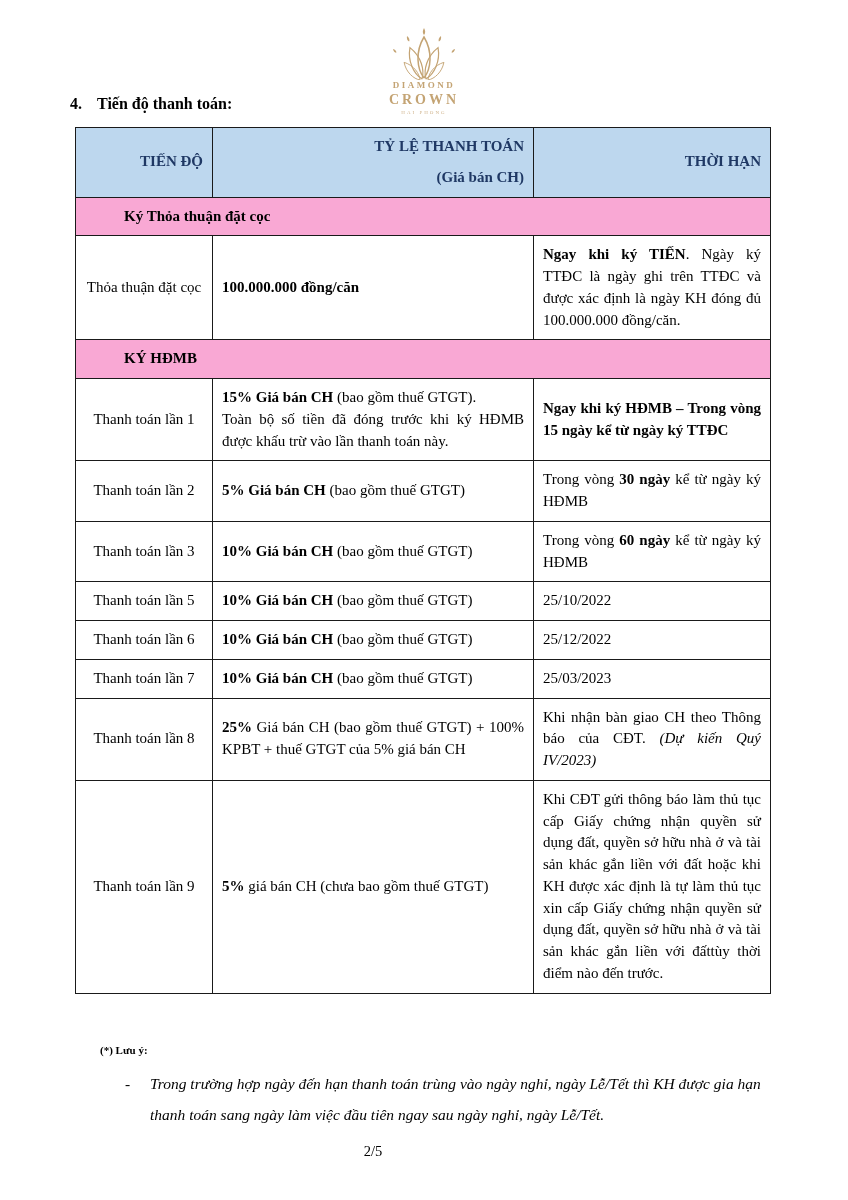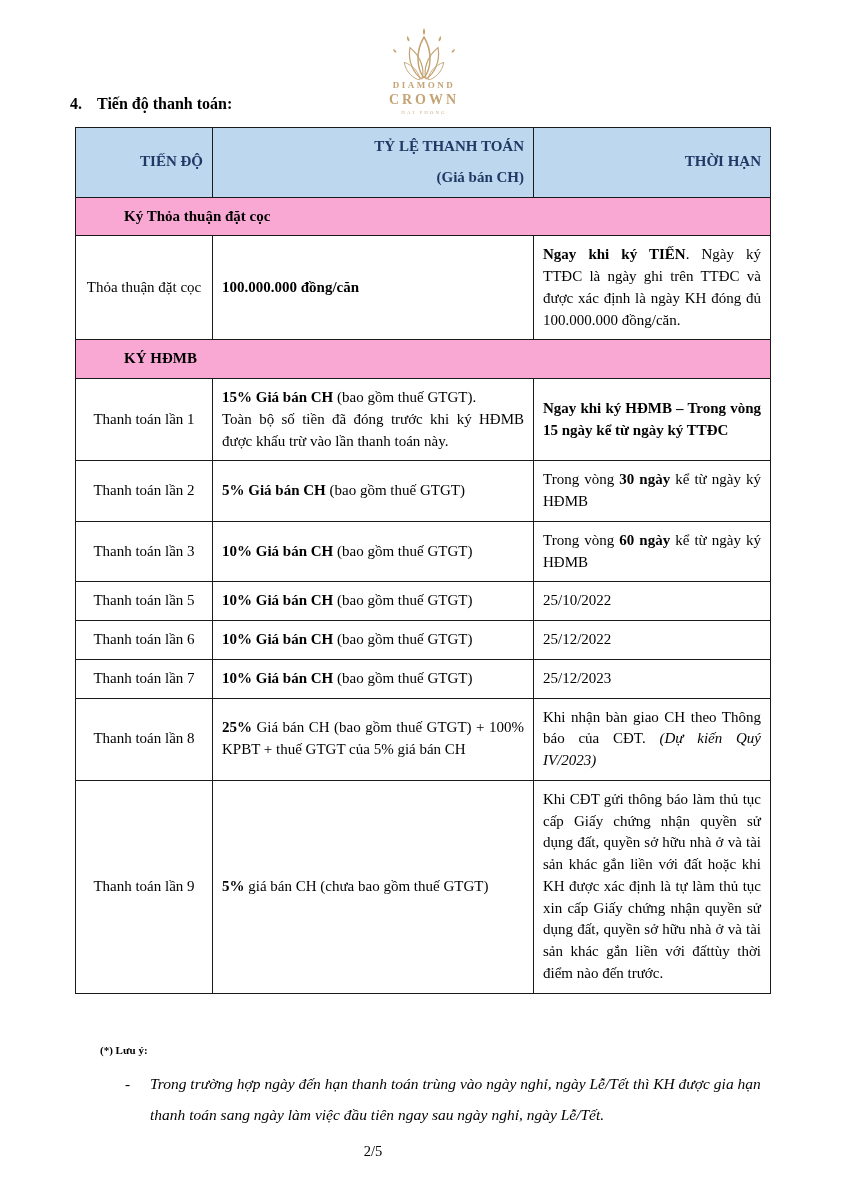--- a/index.html
+++ b/index.html
@@ -197,21 +197,21 @@
           <td class="time-cell">
             <p><span>25/12/2022</span></p>
           </td>
         </tr>
         <tr>
           <td class="stage-cell">Thanh toán lần 7</td>
           <td class="rate-cell">
             <p><span class="seg-b">10% Giá bán CH</span><span> (bao gồm thuế GTGT)</span></p>
           </td>
           <td class="time-cell">
-            <p><span>25/12/2023</span></p>
+            <p><span>25/03/2023</span></p>
           </td>
         </tr>
         <tr>
           <td class="stage-cell">Thanh toán lần 8</td>
           <td class="rate-cell">
             <p><span class="seg-b">25%</span><span> Giá bán CH (bao gồm thuế GTGT) + 100% KPBT + thuế GTGT của 5% giá bán CH</span></p>
           </td>
           <td class="time-cell">
             <p><span>Khi nhận bàn giao CH theo Thông báo của CĐT. </span><span class="seg-i">(Dự kiến Quý IV/2023)</span></p>
           </td>

